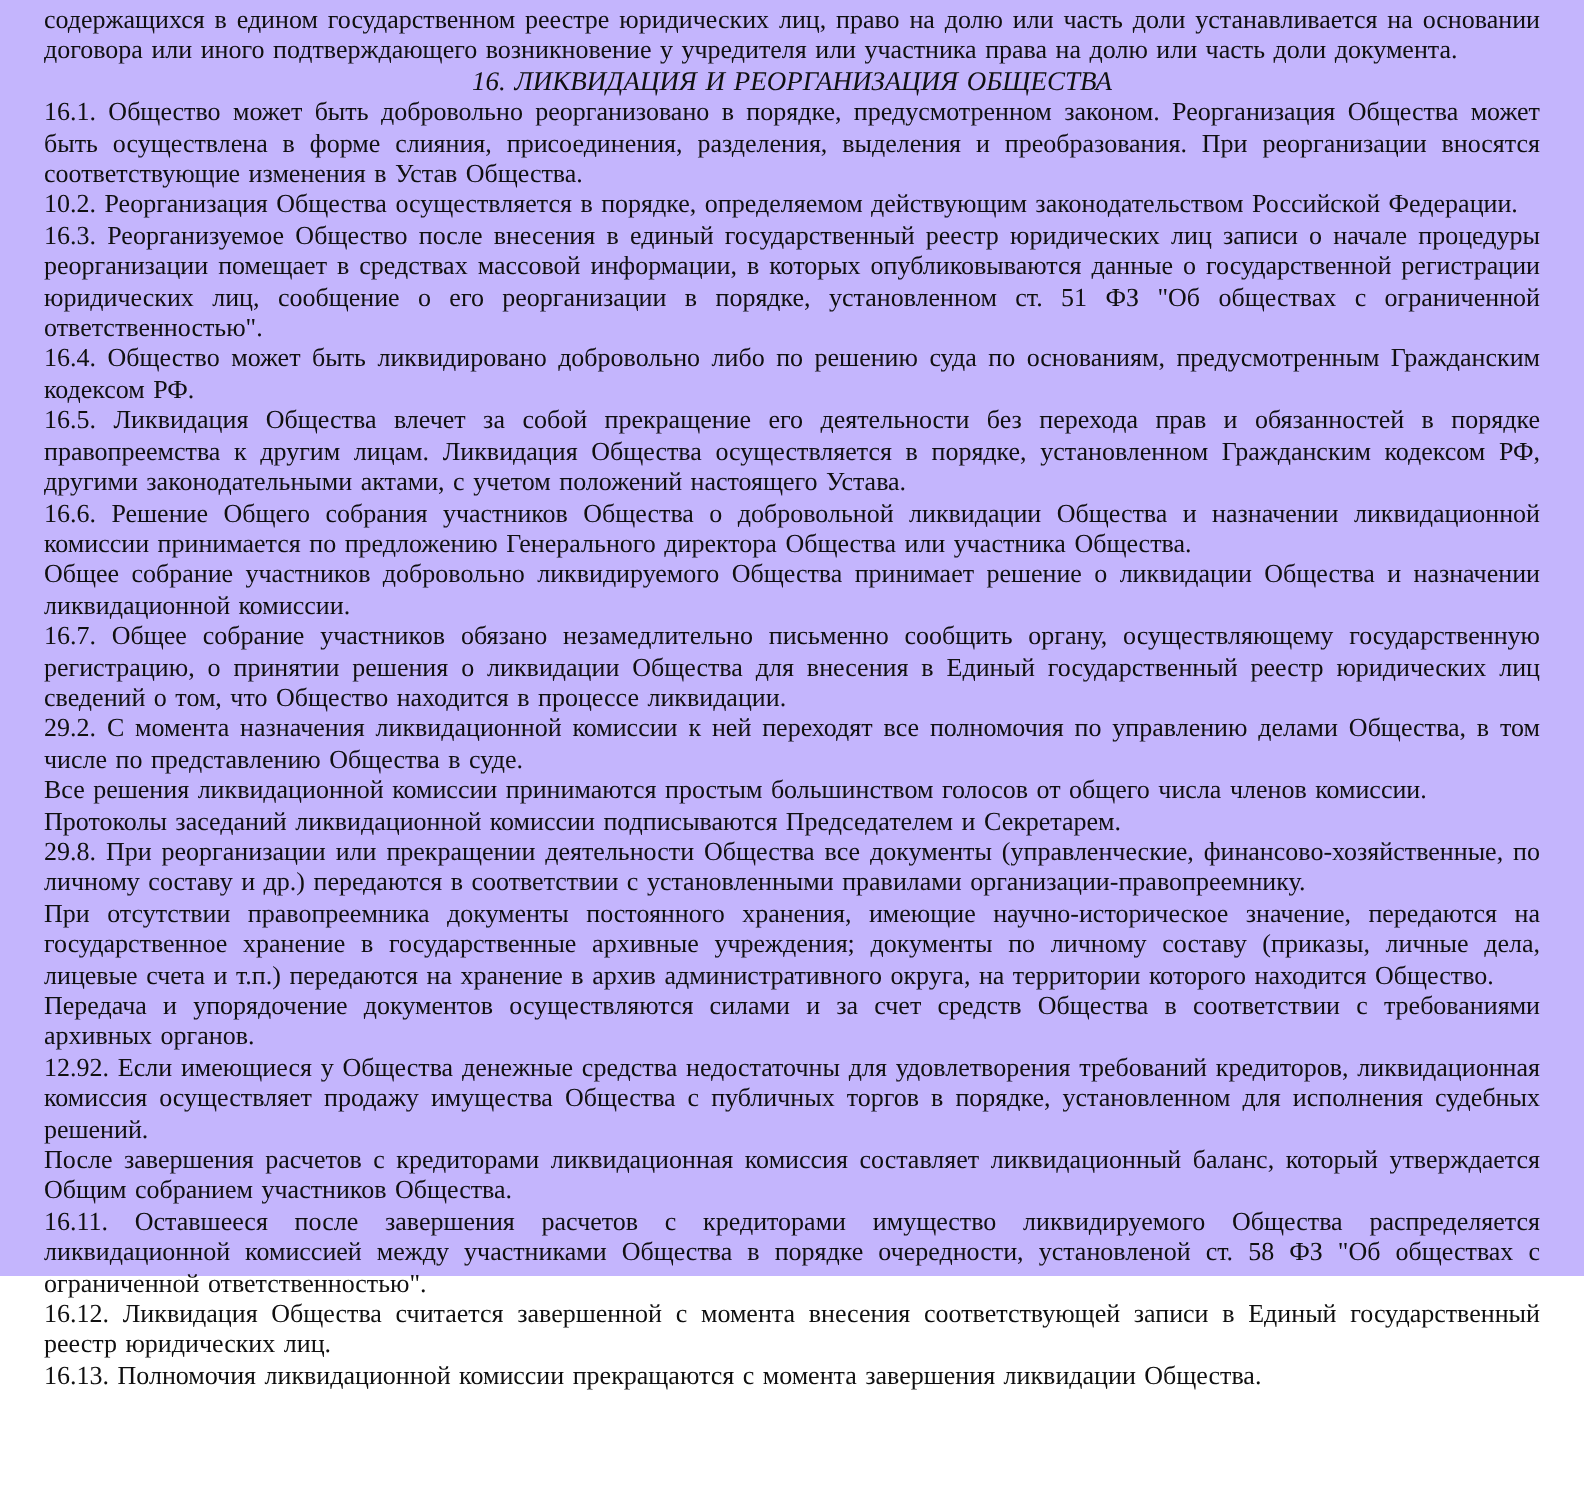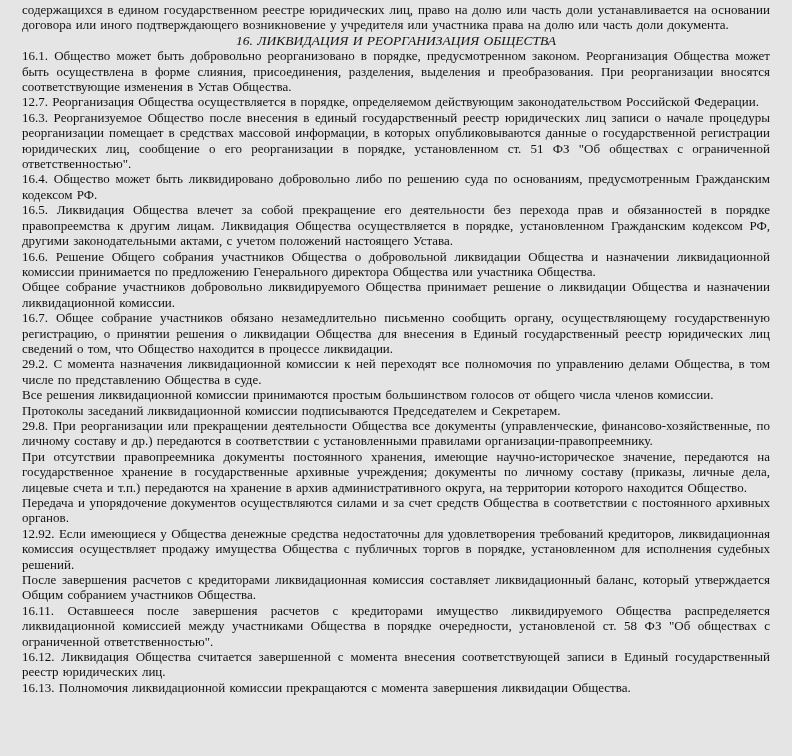--- a/index.html
+++ b/index.html
@@ -8,23 +8,23 @@
     background: #ffffff;
   }
   body {
     width: 792px;
     height: 756px;
     overflow: hidden;
   }
   .page {
     box-sizing: border-box;
     width: 792px;
-    height: 756px;
+    height: 638px;
     padding: 2px 22px 0 22px;
-    background: #e5e5e5;
+    background: #c4b5fd;
     color: #101010;
     font-family: "Liberation Serif", "DejaVu Serif", serif;
     font-size: 13px;
     line-height: 15.4px;
   }
   .para {
     margin: 0;
     text-align: justify;
     word-spacing: 1px;
   }
@@ -39,32 +39,32 @@
   }
 </style>
 </head>
 <body>
 
 <div class="page">
   <p class="para">содержащихся в едином государственном реестре юридических лиц, право на долю или часть доли устанавливается на основании договора или иного подтверждающего возникновение у учредителя или участника права на долю или часть доли документа.</p>
   <h2 class="heading">16. ЛИКВИДАЦИЯ И РЕОРГАНИЗАЦИЯ ОБЩЕСТВА</h2>
   <div id="paragraphs">
       <p class="para">16.1. Общество может быть добровольно реорганизовано в порядке, предусмотренном законом. Реорганизация Общества может быть осуществлена в форме слияния, присоединения, разделения, выделения и преобразования. При реорганизации вносятся соответствующие изменения в Устав Общества.</p>
-      <p class="para">12.7. Реорганизация Общества осуществляется в порядке, определяемом действующим законодательством Российской Федерации.</p>
+      <p class="para">10.2. Реорганизация Общества осуществляется в порядке, определяемом действующим законодательством Российской Федерации.</p>
       <p class="para">16.3. Реорганизуемое Общество после внесения в единый государственный реестр юридических лиц записи о начале процедуры реорганизации помещает в средствах массовой информации, в которых опубликовываются данные о государственной регистрации юридических лиц, сообщение о его реорганизации в порядке, установленном ст. 51 ФЗ "Об обществах с ограниченной ответственностью".</p>
       <p class="para">16.4. Общество может быть ликвидировано добровольно либо по решению суда по основаниям, предусмотренным Гражданским кодексом РФ.</p>
       <p class="para">16.5. Ликвидация Общества влечет за собой прекращение его деятельности без перехода прав и обязанностей в порядке правопреемства к другим лицам. Ликвидация Общества осуществляется в порядке, установленном Гражданским кодексом РФ, другими законодательными актами, с учетом положений настоящего Устава.</p>
       <p class="para">16.6. Решение Общего собрания участников Общества о добровольной ликвидации Общества и назначении ликвидационной комиссии принимается по предложению Генерального директора Общества или участника Общества.</p>
       <p class="para">Общее собрание участников добровольно ликвидируемого Общества принимает решение о ликвидации Общества и назначении ликвидационной комиссии.</p>
       <p class="para">16.7. Общее собрание участников обязано незамедлительно письменно сообщить органу, осуществляющему государственную регистрацию, о принятии решения о ликвидации Общества для внесения в Единый государственный реестр юридических лиц сведений о том, что Общество находится в процессе ликвидации.</p>
       <p class="para">29.2. С момента назначения ликвидационной комиссии к ней переходят все полномочия по управлению делами Общества, в том числе по представлению Общества в суде.</p>
       <p class="para">Все решения ликвидационной комиссии принимаются простым большинством голосов от общего числа членов комиссии.</p>
       <p class="para">Протоколы заседаний ликвидационной комиссии подписываются Председателем и Секретарем.</p>
       <p class="para">29.8. При реорганизации или прекращении деятельности Общества все документы (управленческие, финансово-хозяйственные, по личному составу и др.) передаются в соответствии с установленными правилами организации-правопреемнику.</p>
       <p class="para">При отсутствии правопреемника документы постоянного хранения, имеющие научно-историческое значение, передаются на государственное хранение в государственные архивные учреждения; документы по личному составу (приказы, личные дела, лицевые счета и т.п.) передаются на хранение в архив административного округа, на территории которого находится Общество.</p>
-      <p class="para">Передача и упорядочение документов осуществляются силами и за счет средств Общества в соответствии с постоянного архивных органов.</p>
+      <p class="para">Передача и упорядочение документов осуществляются силами и за счет средств Общества в соответствии с требованиями архивных органов.</p>
       <p class="para">12.92. Если имеющиеся у Общества денежные средства недостаточны для удовлетворения требований кредиторов, ликвидационная комиссия осуществляет продажу имущества Общества с публичных торгов в порядке, установленном для исполнения судебных решений.</p>
       <p class="para">После завершения расчетов с кредиторами ликвидационная комиссия составляет ликвидационный баланс, который утверждается Общим собранием участников Общества.</p>
       <p class="para">16.11. Оставшееся после завершения расчетов с кредиторами имущество ликвидируемого Общества распределяется ликвидационной комиссией между участниками Общества в порядке очередности, установленой ст. 58 ФЗ "Об обществах с ограниченной ответственностью".</p>
       <p class="para">16.12. Ликвидация Общества считается завершенной с момента внесения соответствующей записи в Единый государственный реестр юридических лиц.</p>
       <p class="para">16.13. Полномочия ликвидационной комиссии прекращаются с момента завершения ликвидации Общества.</p>
     </div>
 </div>
 
 </body></html>

